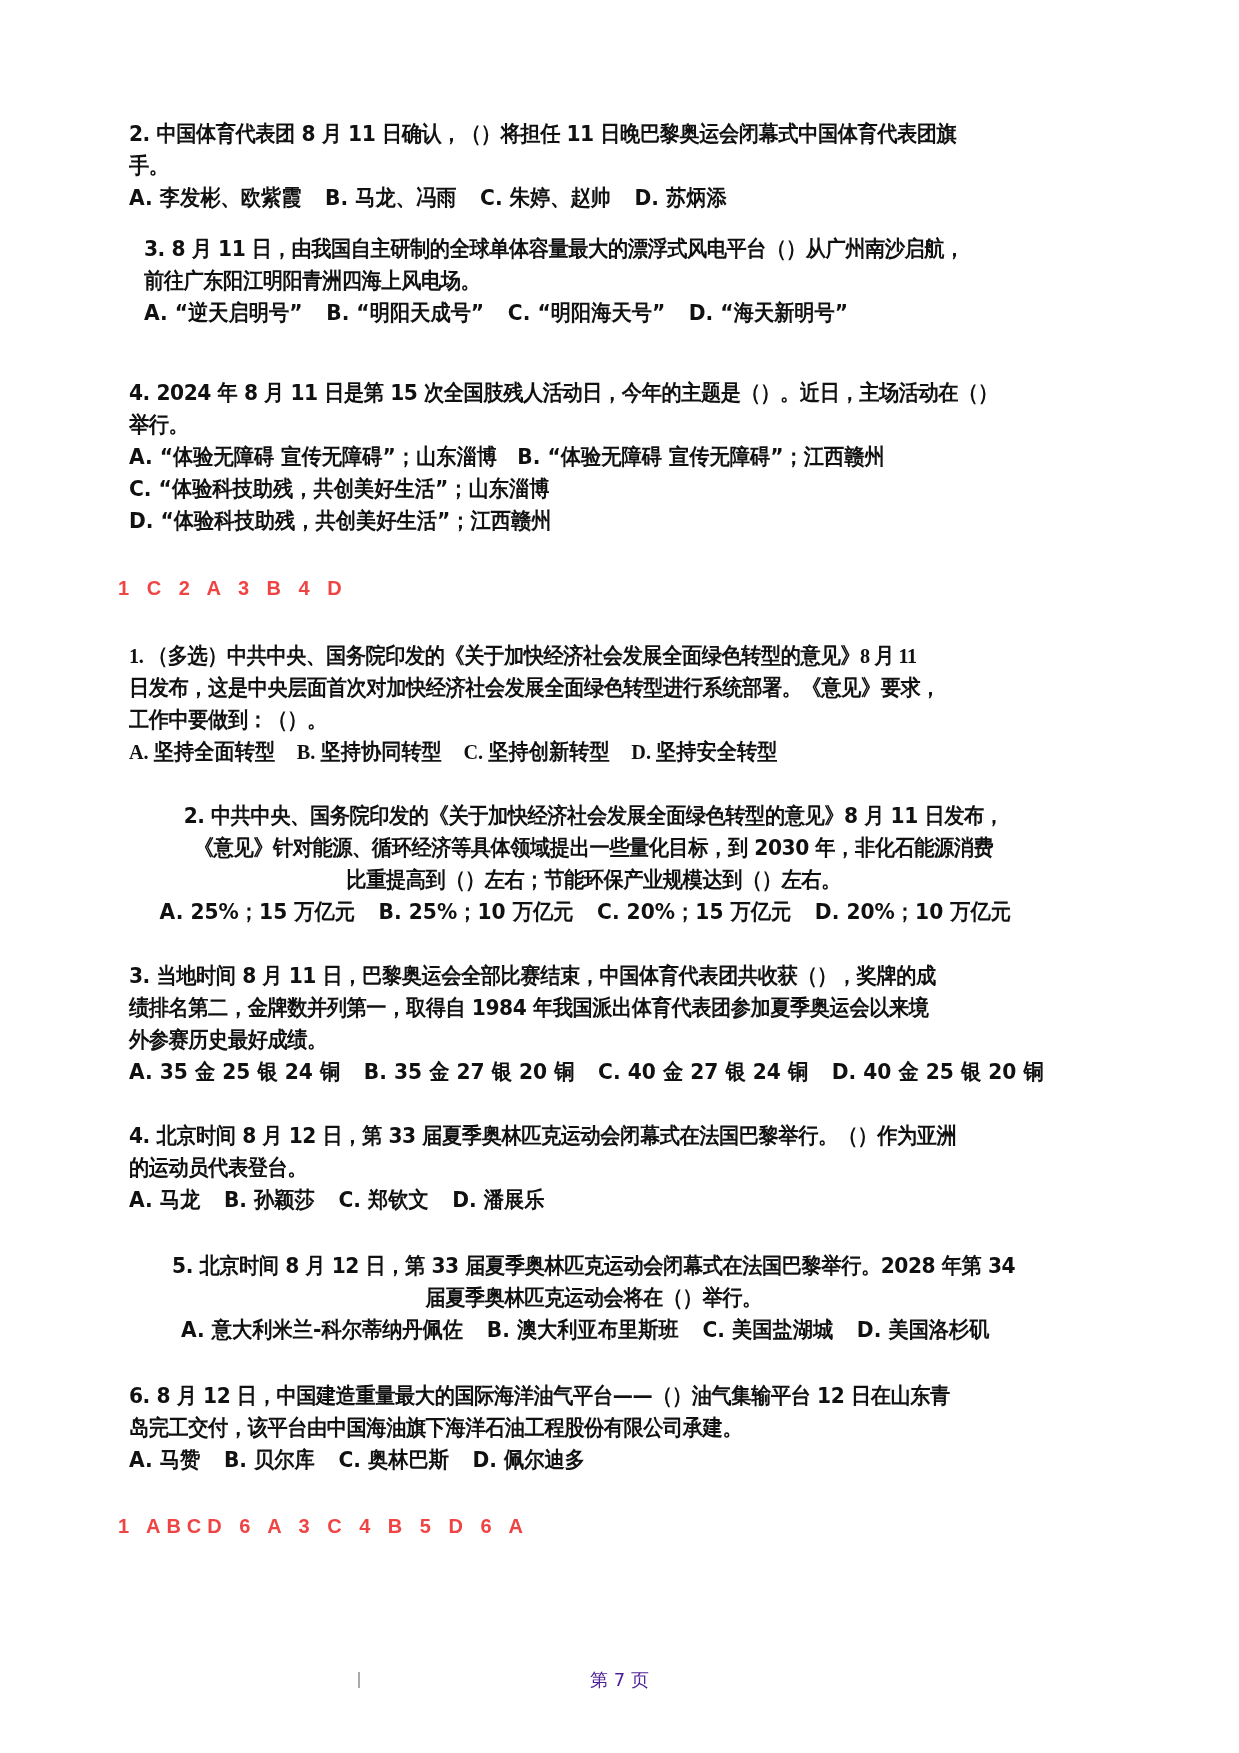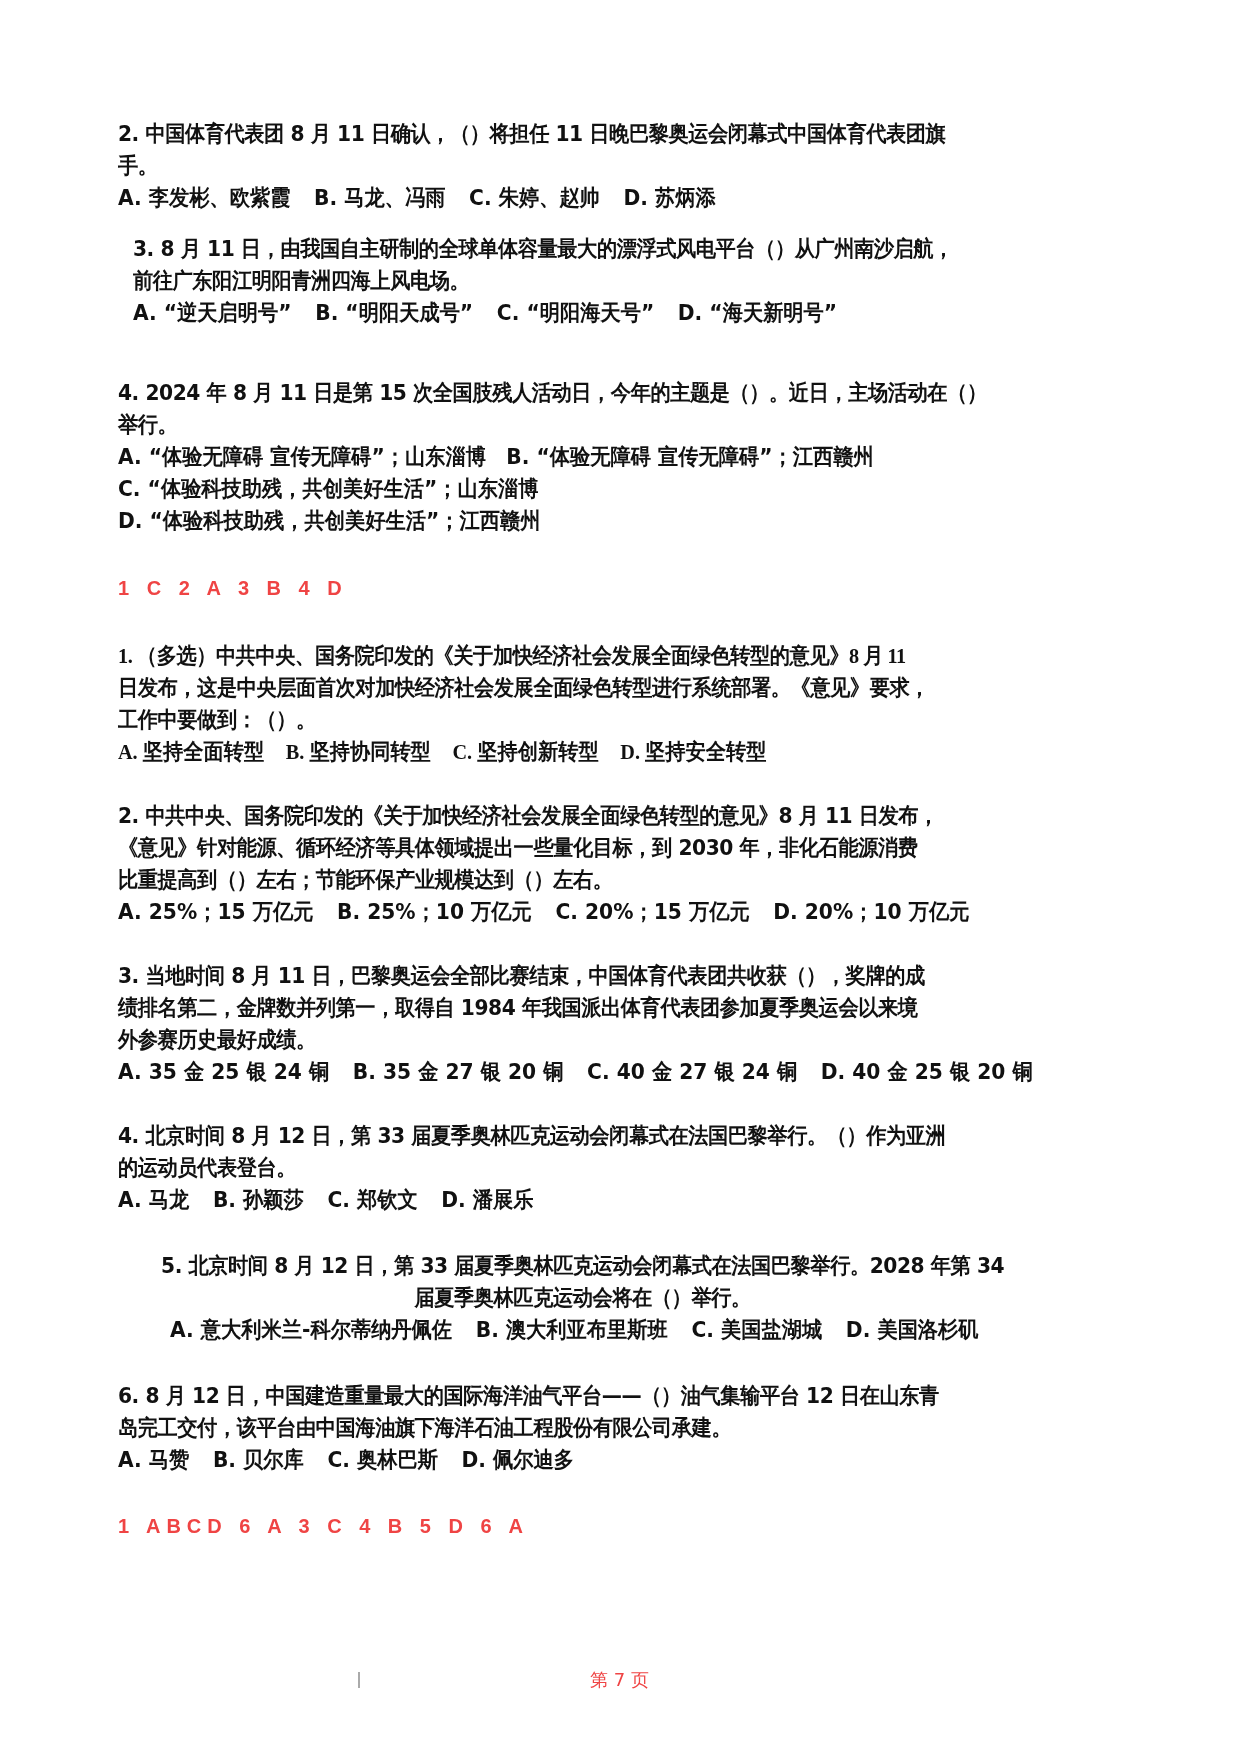--- a/index.html
+++ b/index.html
@@ -1,28 +1,28 @@
 <!DOCTYPE html>
 <html><head>
   <meta charset="utf-8">
   <style>
     html, body { margin: 0; padding: 0; background: #ffffff; }
     body { width: 1239px; height: 1753px; position: relative; overflow: hidden;
            font-family: "DejaVu Sans", "Liberation Sans", sans-serif; color: #111; }
     .page { position: absolute; left: 118px; top: 0; width: 1010px; }
-    .q { position: absolute; left: 0; width: 1010px; }
+    .q { position: absolute; left: 11px; width: 1010px; }
     .line { font-size: 22px; font-weight: bold; line-height: 32px; white-space: nowrap;
             letter-spacing: -0.5px; transform: scaleX(0.92); transform-origin: left center; }
     .opts { font-size: 22px; font-weight: bold; line-height: 32px; white-space: nowrap;
             transform: scaleX(0.92); transform-origin: left center; }
     .opts span { margin-right: 18px; }
     .ans { position: absolute; left: 0; color: #ef4444; font-size: 20px; font-weight: bold;
            letter-spacing: 6px; font-family: "Liberation Sans", sans-serif; white-space: nowrap; }
     .footer { position: absolute; top: 1668px; left: 0; width: 1239px; text-align: center;
-              font-size: 18px; color: #ef4444; }
+              font-size: 18px; color: #4c1d95; }
     .footer-bar { position: absolute; left: 358px; top: 1672px; width: 2px; height: 16px; background: #aaa; }
   </style>
 </head>
 <body>
 
 <div class="page">
 
   <div class="q" style="top:118px;">
     <div class="line">2. 中国体育代表团 8 月 11 日确认，（）将担任 11 日晚巴黎奥运会闭幕式中国体育代表团旗</div>
     <div class="line">手。</div>
@@ -60,21 +60,21 @@
     <div class="line">日发布，这是中央层面首次对加快经济社会发展全面绿色转型进行系统部署。《意见》要求，</div>
     <div class="line">工作中要做到：（）。</div>
     <div class="opts">
       <span>A. 坚持全面转型</span>
       <span>B. 坚持协同转型</span>
       <span>C. 坚持创新转型</span>
       <span>D. 坚持安全转型</span>
     </div>
   </div>
 
-  <div class="q" style="top:800px;">
+  <div class="q" style="top:800px;text-align:center;">
     <div class="line">2. 中共中央、国务院印发的《关于加快经济社会发展全面绿色转型的意见》8 月 11 日发布，</div>
     <div class="line">《意见》针对能源、循环经济等具体领域提出一些量化目标，到 2030 年，非化石能源消费</div>
     <div class="line">比重提高到（）左右；节能环保产业规模达到（）左右。</div>
     <div class="opts">
       <span>A. 25%；15 万亿元</span>
       <span>B. 25%；10 万亿元</span>
       <span>C. 20%；15 万亿元</span>
       <span>D. 20%；10 万亿元</span>
     </div>
   </div>

